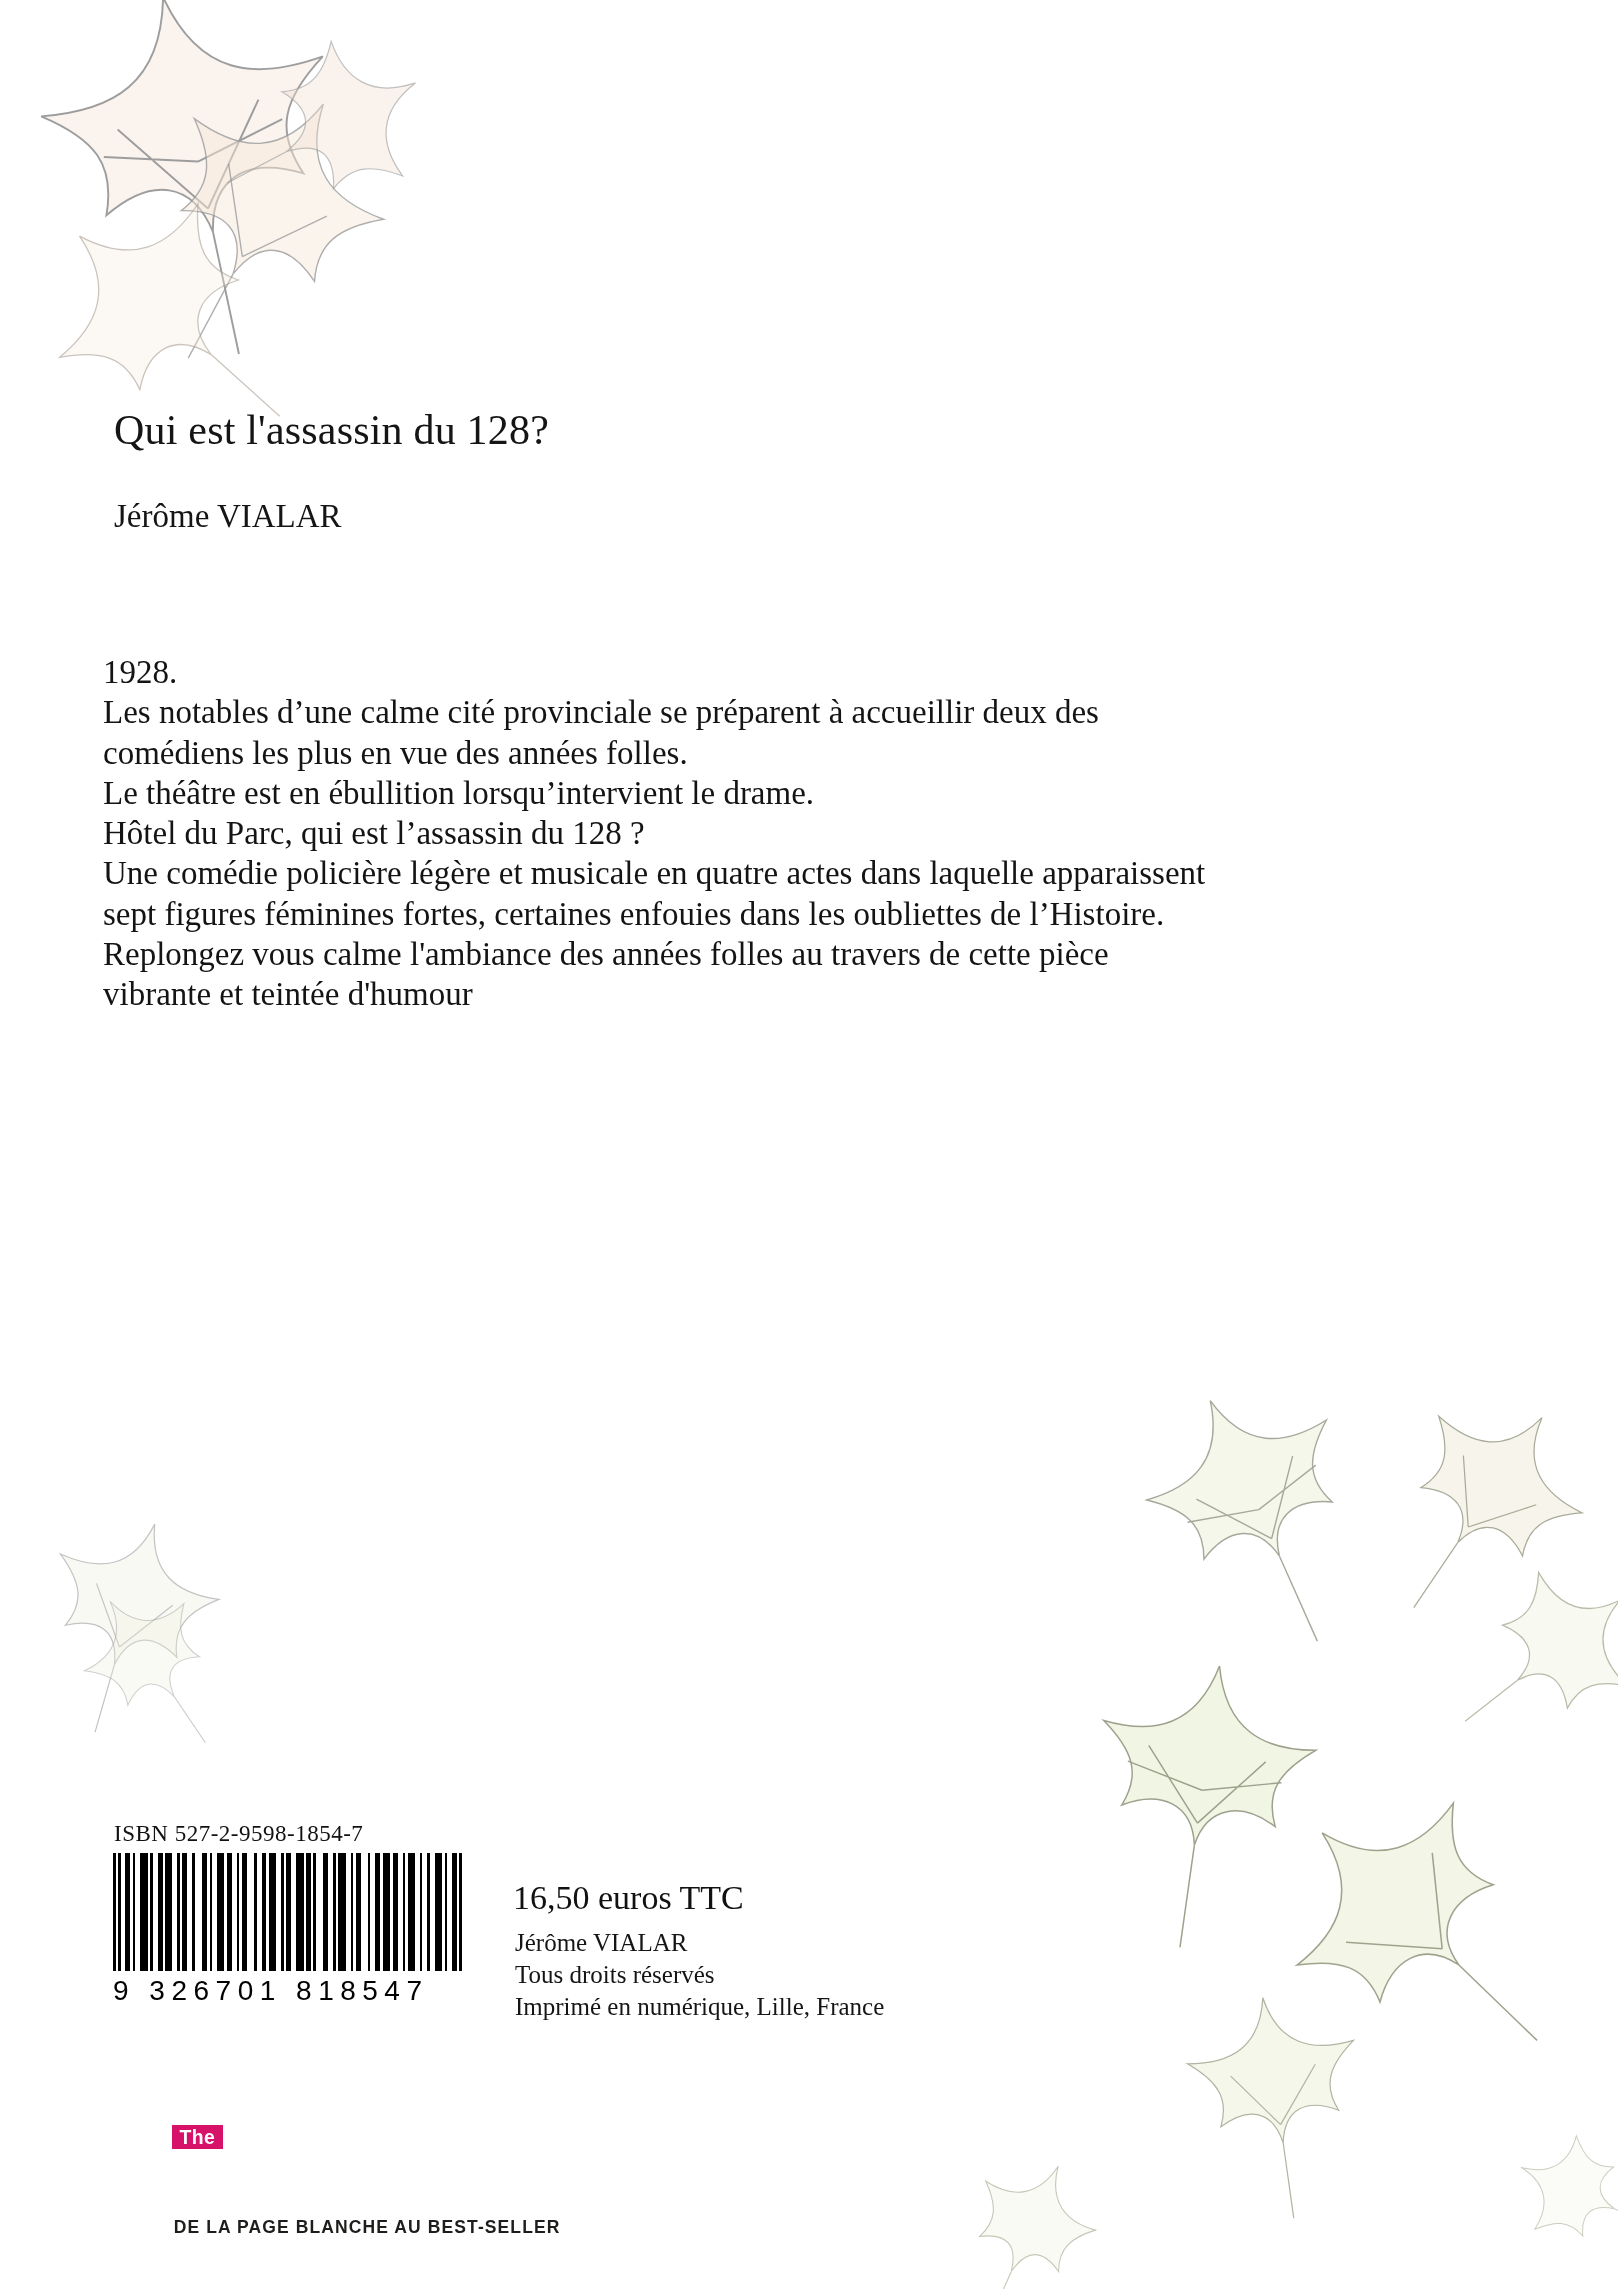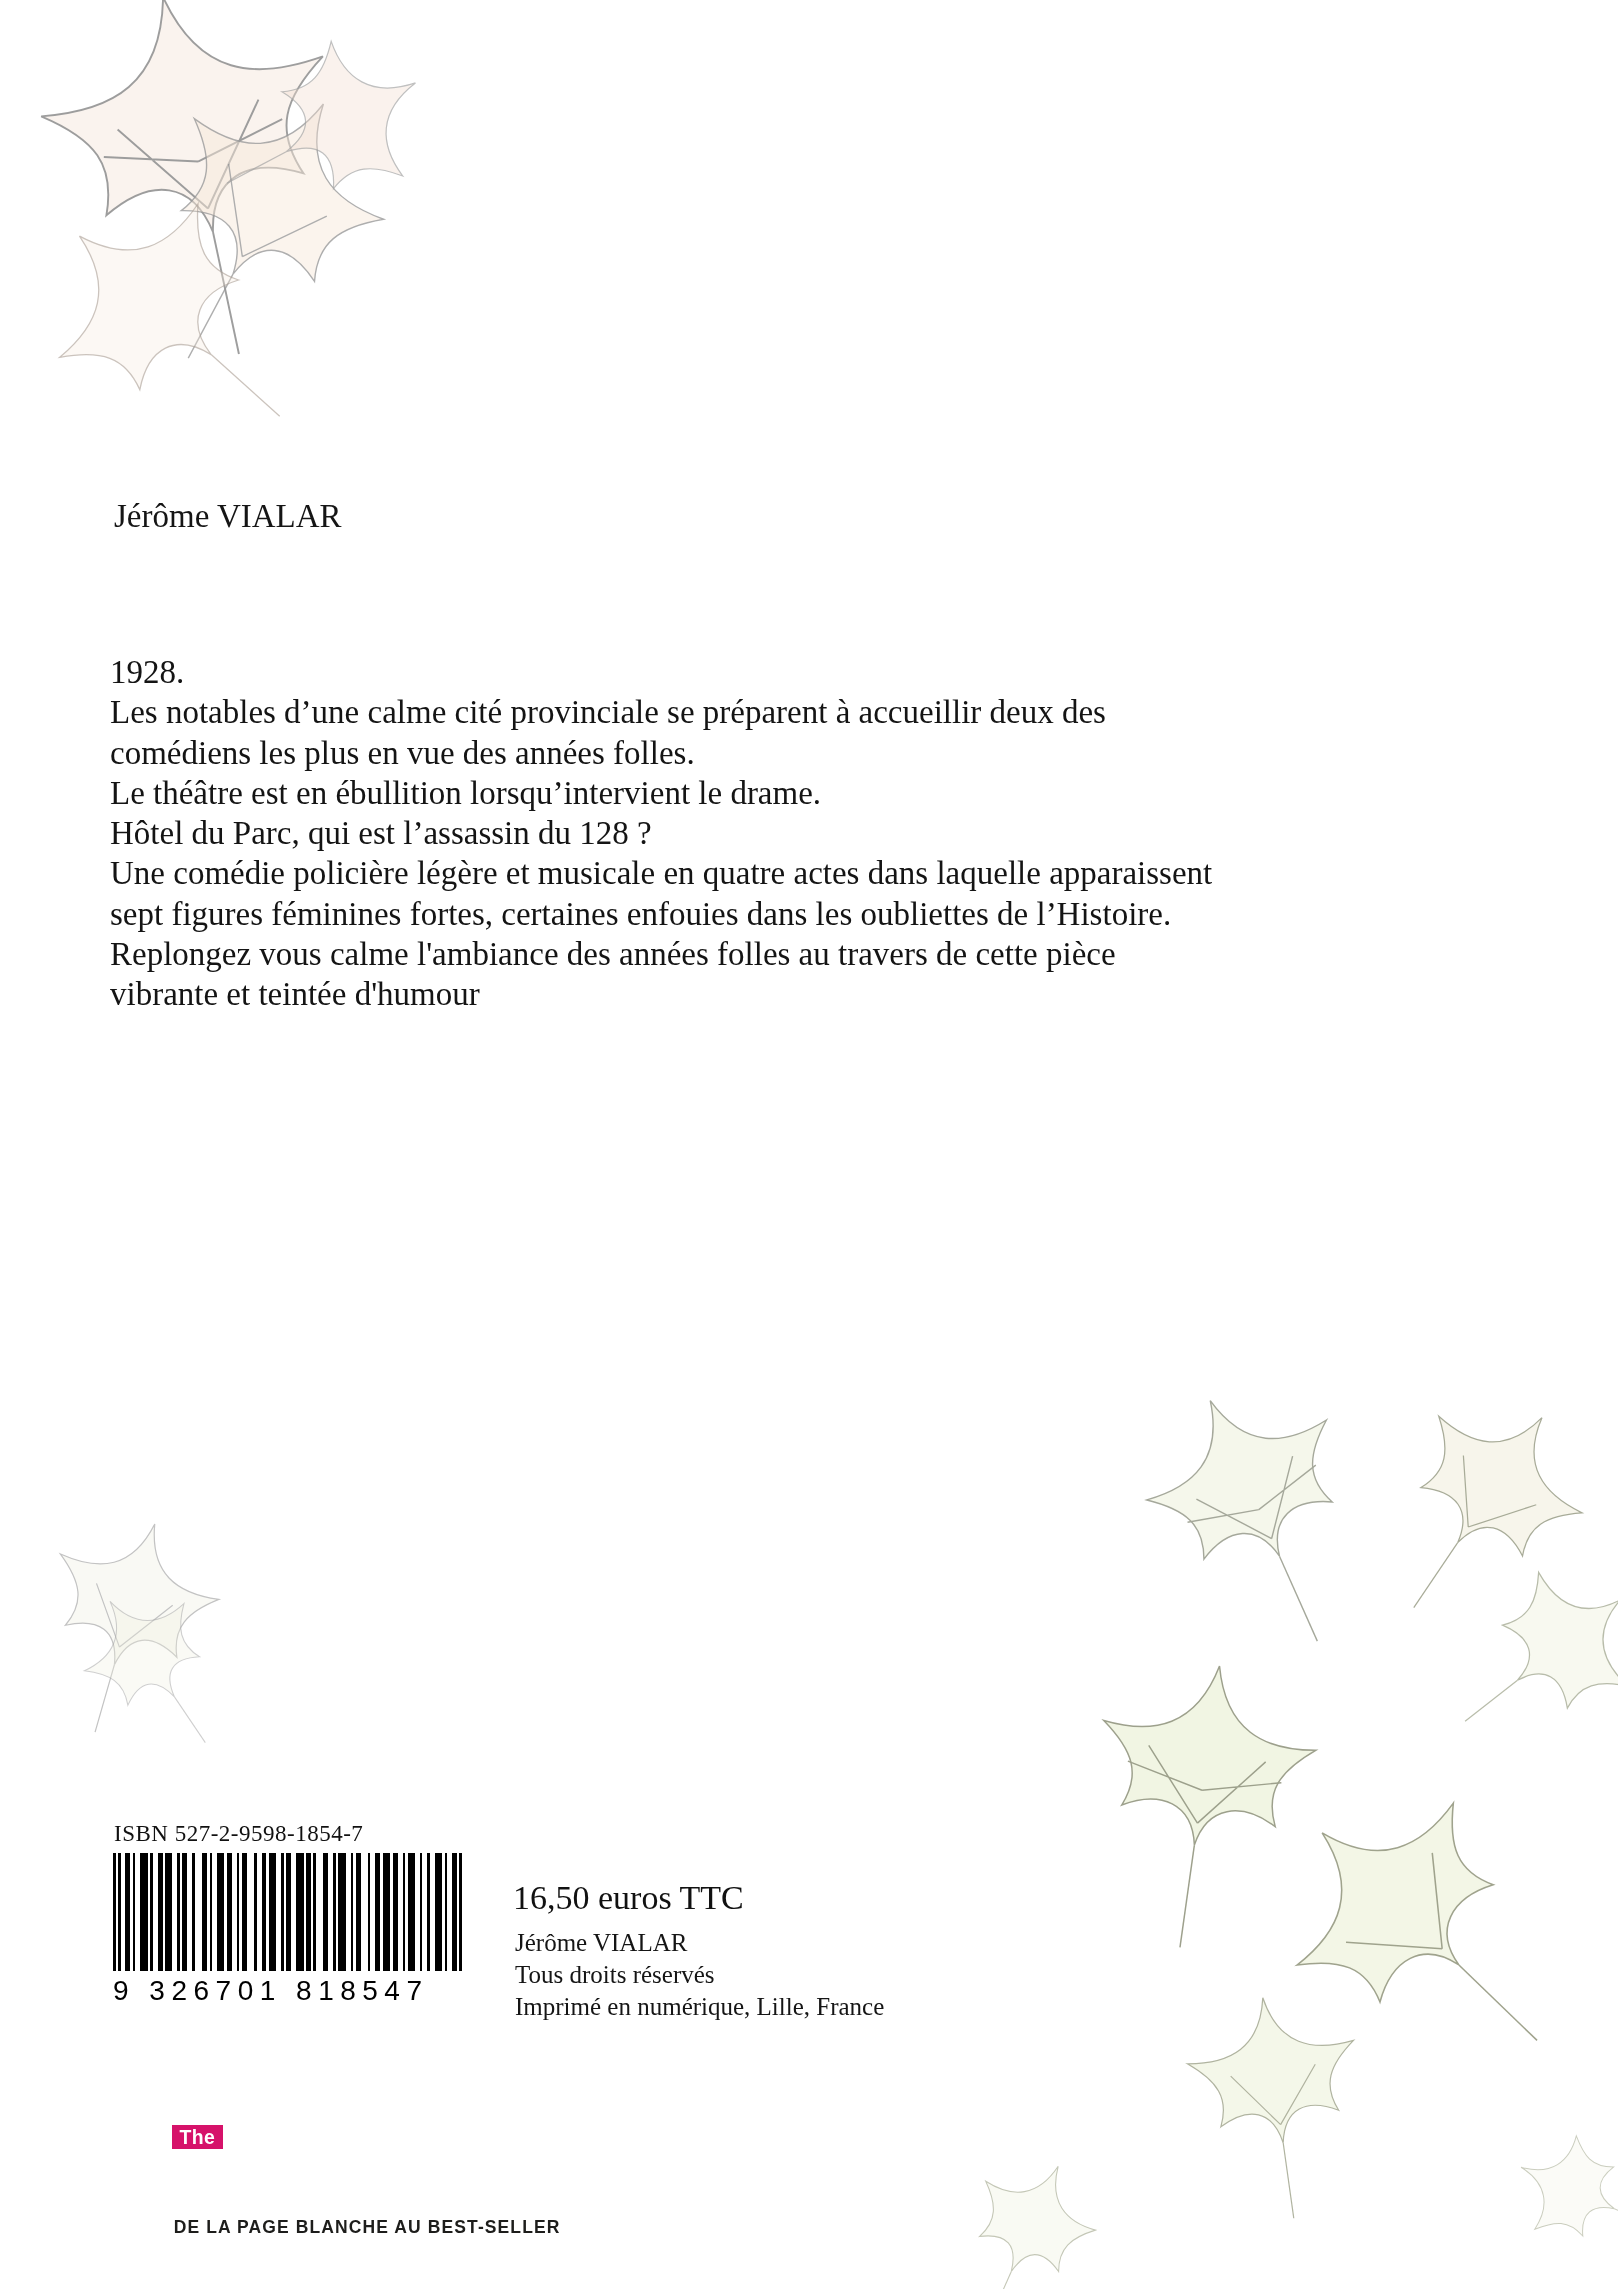--- a/index.html
+++ b/index.html
@@ -51,21 +51,21 @@
     left: 114px;
     top: 498px;
     font-size: 33px;
     font-weight: 400;
     color: #151515;
     white-space: nowrap;
   }
 
   .blurb {
     position: absolute;
-    left: 110px;
+    left: 103px;
     top: 652px;
     width: 1117px;
     font-size: 33px;
     line-height: 1.22;
     color: #141414;
   }
   .blurb p {
     margin: 0;
   }
 
@@ -277,20 +277,21 @@
   <svg class="leaf" style="left:1477px; top:2086px; width:222px; height:222px; transform:rotate(-66deg);" viewBox="0 0 200 200">
     <g fill="none" stroke="#a0a58a" stroke-width="0.9" opacity="0.55">
       <path d="M100 34 C96 62, 78 72, 54 68 C68 82, 74 92, 66 110 C84 100, 96 106, 100 126 C104 106, 116 100, 134 110 C126 92, 132 82, 146 68 C122 72, 104 62, 100 34 Z" fill="#f1f3e3" fill-opacity="0.55"></path>
       <path d="M100 126 L100 168"></path>
     </g>
   </svg>
 </div>
 
 <div class="page-inner">
 
+  <h1 class="book-title">Qui est l'assassin du 128?</h1>
 
   <div class="book-author">Jérôme VIALAR</div>
 
   <div class="blurb">
     <p>1928.</p>
     <p>Les notables d’une calme cité provinciale se préparent à accueillir deux des comédiens les plus en vue des années folles.</p>
     <p>Le théâtre est en ébullition lorsqu’intervient le drame.</p>
     <p>Hôtel du Parc, qui est l’assassin du 128 ?</p>
     <p>Une comédie policière légère et musicale en quatre actes dans laquelle apparaissent sept figures féminines fortes, certaines enfouies dans les oubliettes de l’Histoire.</p>
     <p>Replongez vous calme l'ambiance des années folles au travers de cette pièce vibrante et teintée d'humour</p>

